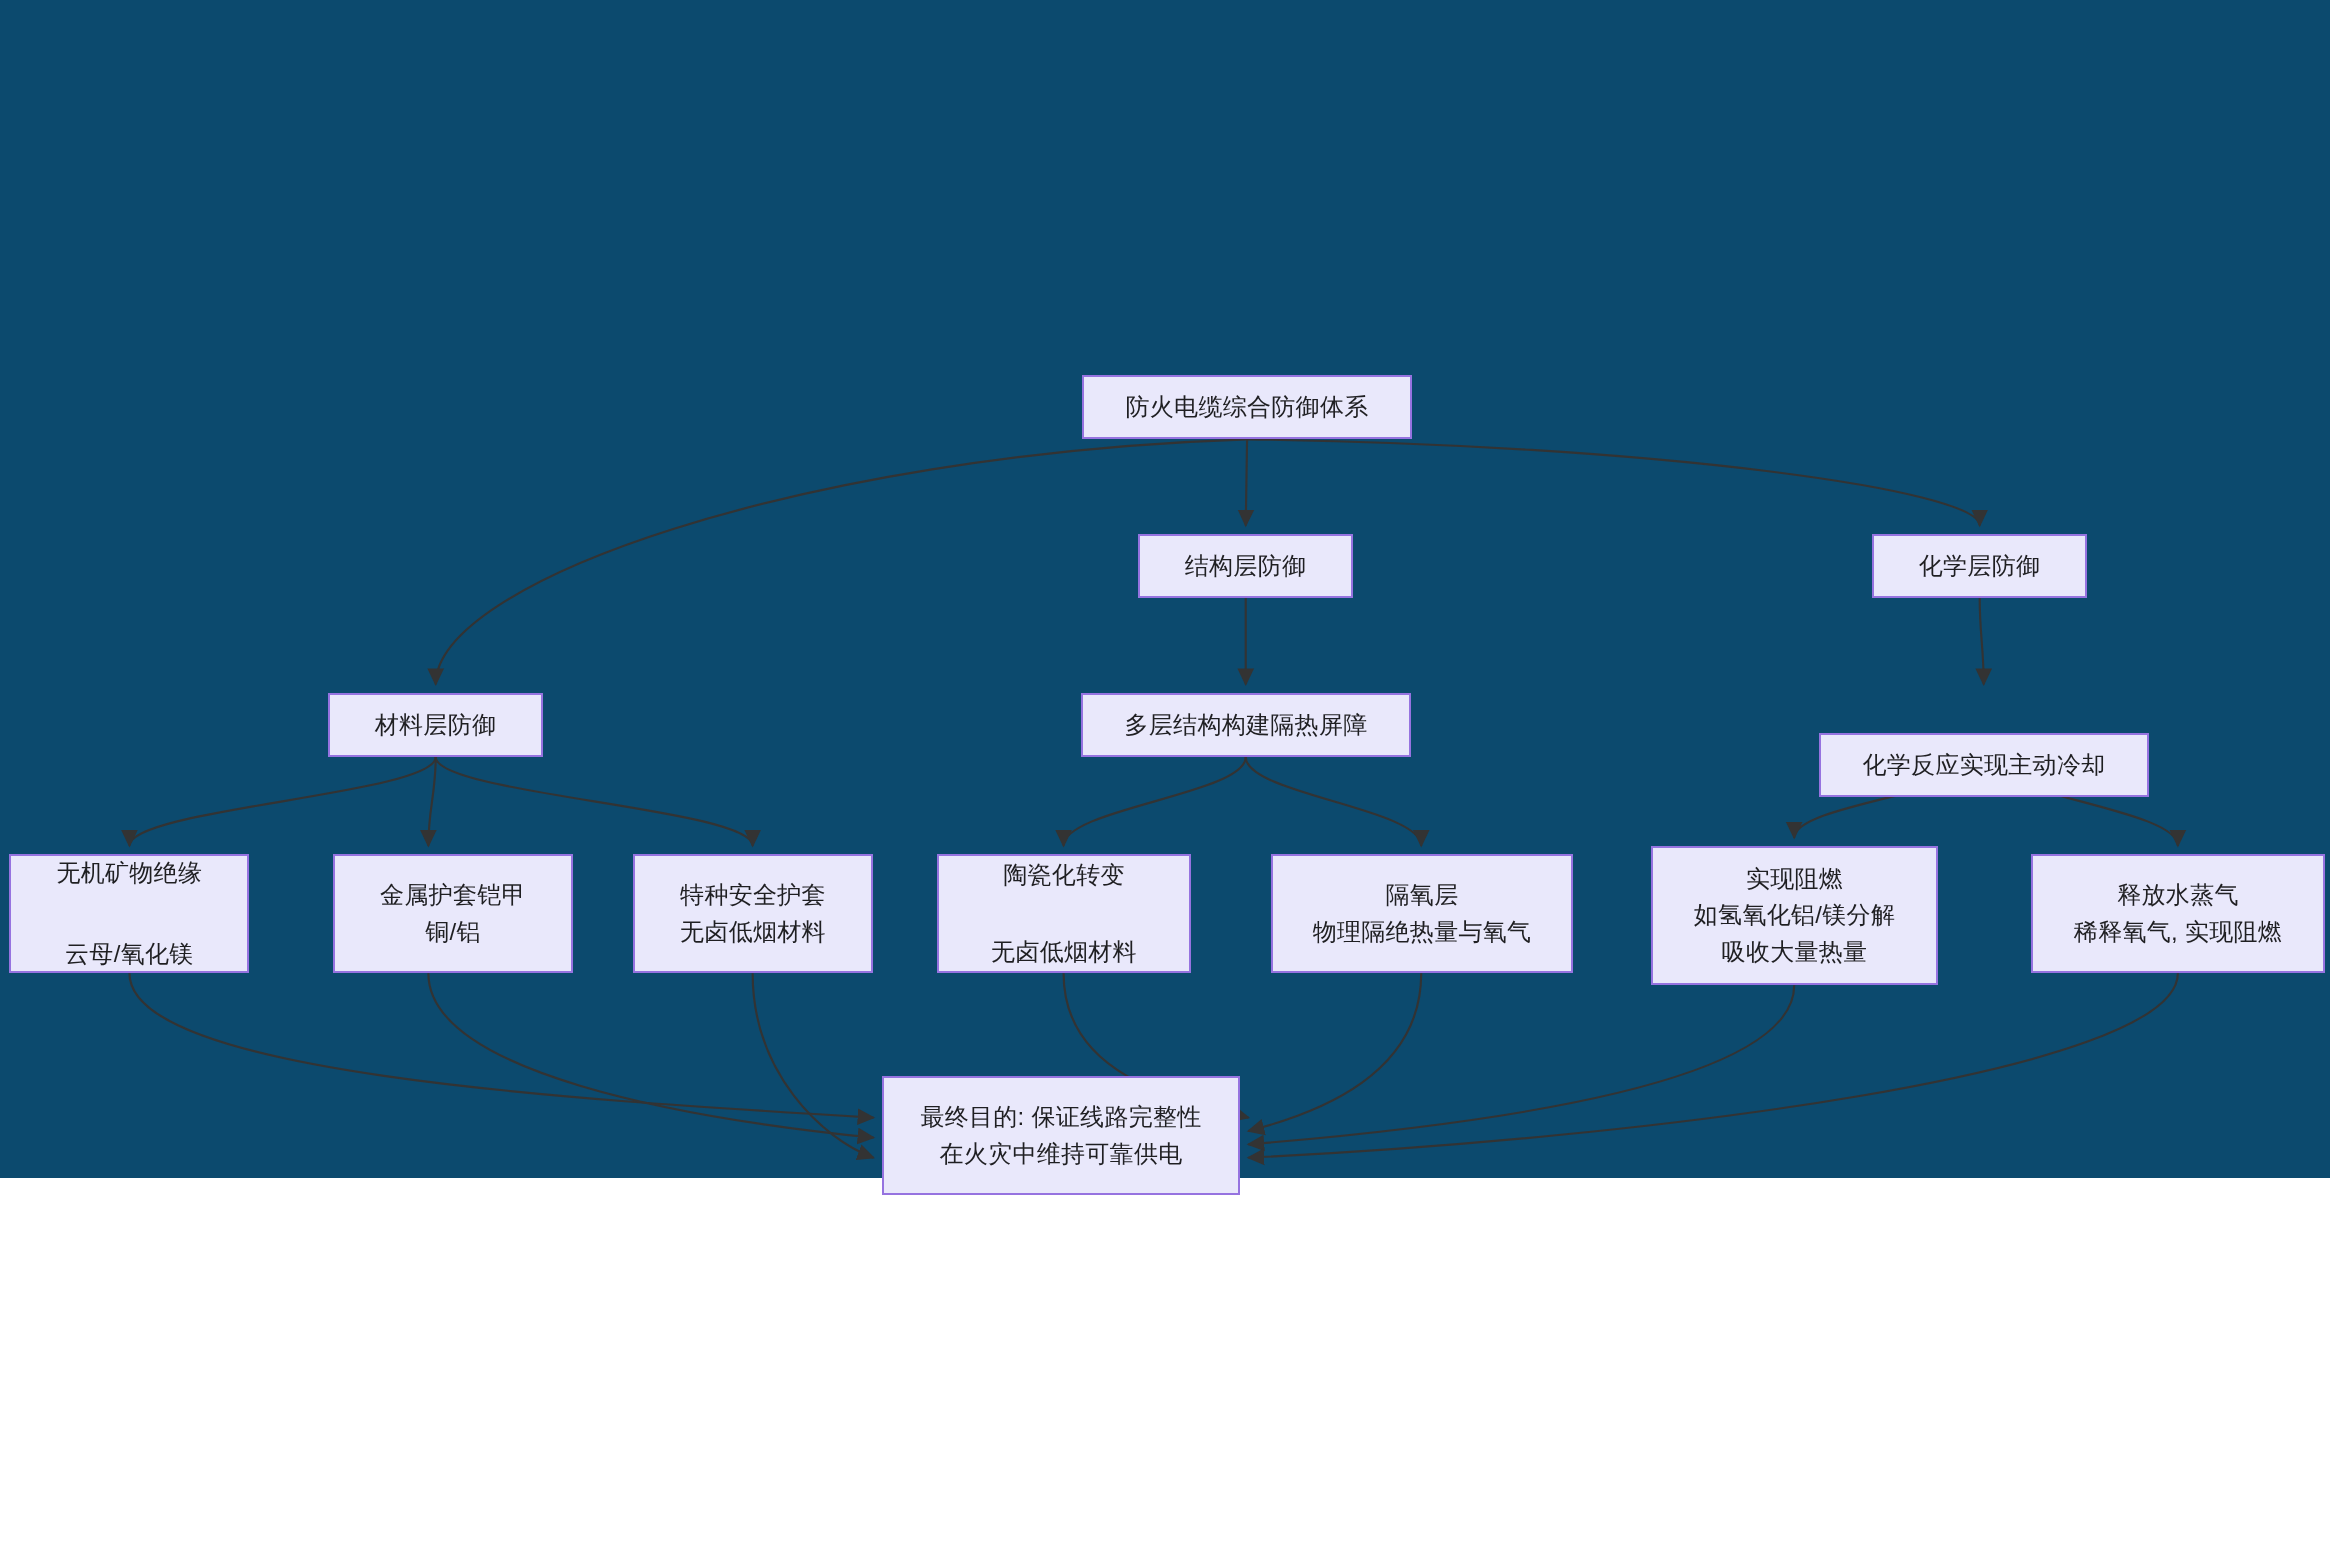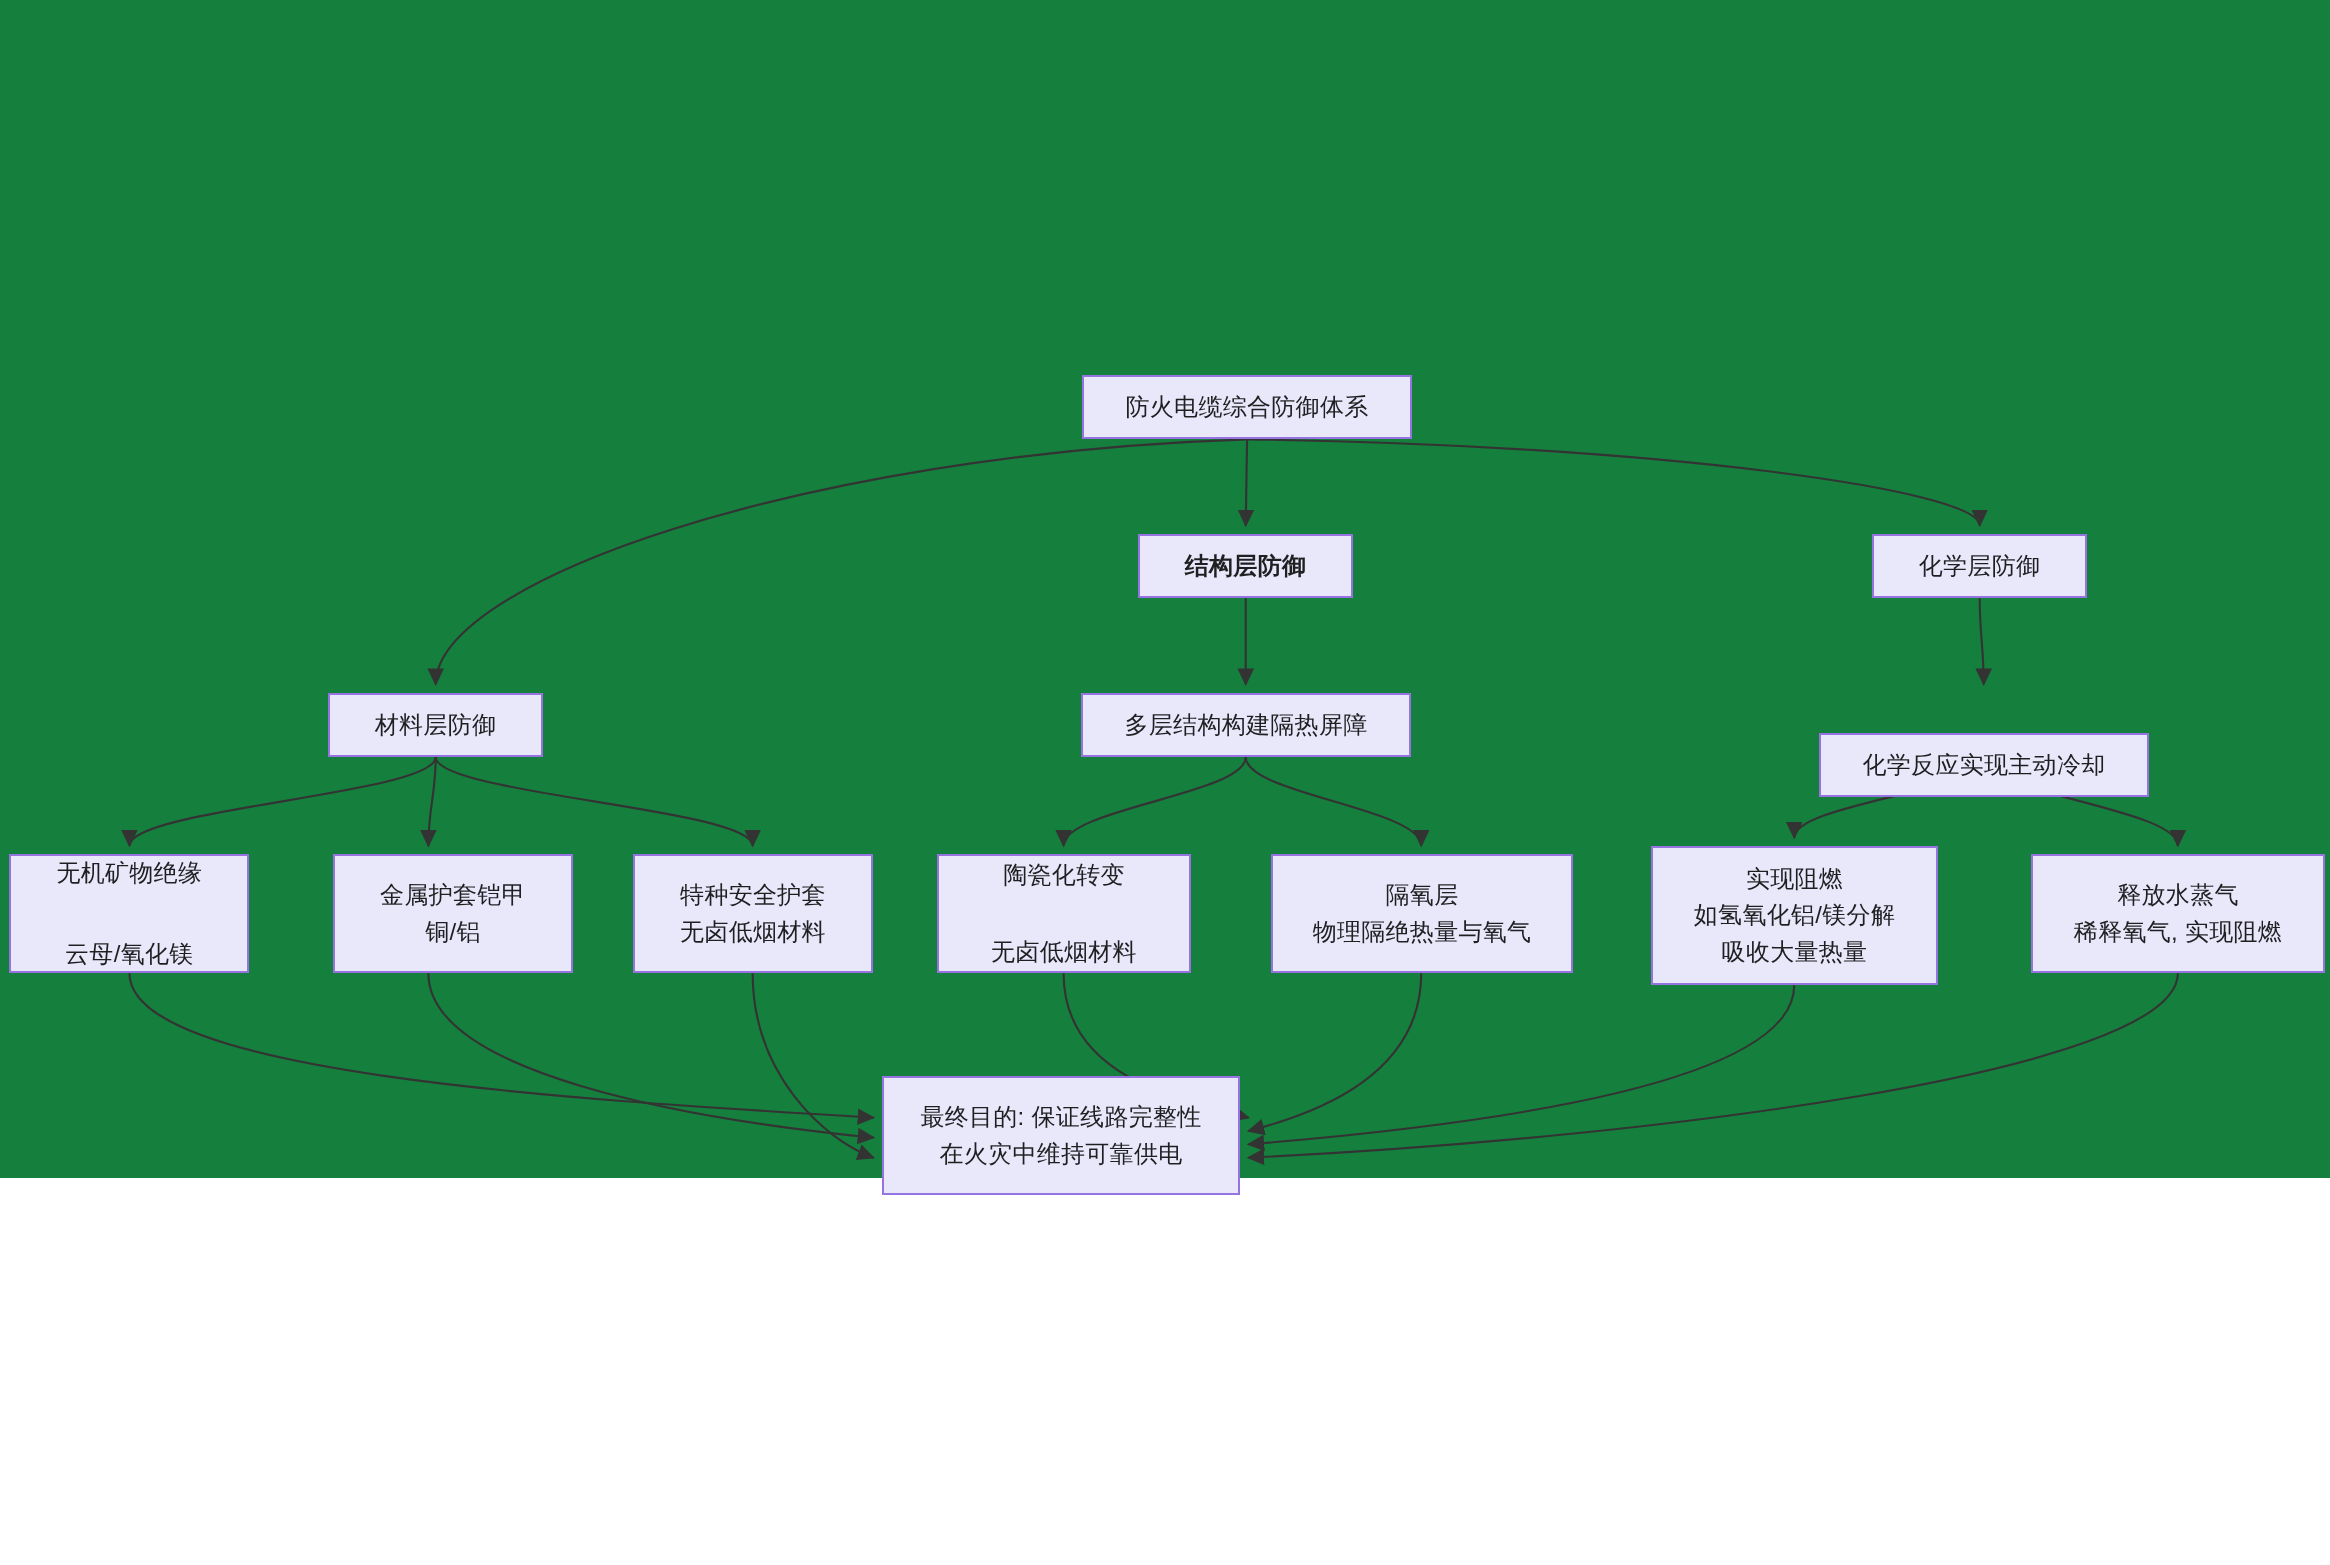--- a/index.html
+++ b/index.html
@@ -10,21 +10,21 @@
   body {
     width: 2330px;
     height: 1566px;
     font-family: "Liberation Sans", "DejaVu Sans", sans-serif;
     overflow: hidden;
   }
   #canvas {
     position: relative;
     width: 2330px;
     height: 1178px;
-    background: #15803d;
+    background: #0c4a6e;
   }
   svg#edges {
     position: absolute;
     left: 0;
     top: 0;
     width: 2330px;
     height: 1566px;
     pointer-events: none;
   }
   .edge-path {
@@ -81,21 +81,21 @@
         <path class="edge-path" d="M 1594 1458 C 1594 1608, 1754.66 1646.56, 1871 1674.56" marker-end="url(#arrowhead)"></path>
         <path class="edge-path" d="M 2130 1458 C 2130 1608, 1979.78 1666.56, 1871 1694.56" marker-end="url(#arrowhead)"></path>
         <path class="edge-path" d="M 2689 1476 C 2689 1626, 2214.56 1686.56, 1871 1714.56" marker-end="url(#arrowhead)"></path>
         <path class="edge-path" d="M 3264 1458 C 3264 1608, 2456.06 1706.56, 1871 1734.56" marker-end="url(#arrowhead)"></path>
       </g>
   </svg>
   <div id="node-layer">
       <div class="node" style="left: 1082px; top: 375px; width: 330px; height: 64px;">
         <span class="line">防火电缆综合防御体系</span>
       </div>
-      <div class="node" style="left: 1138px; top: 534px; width: 215px; height: 64px; font-weight: bold;">
+      <div class="node" style="left: 1138px; top: 534px; width: 215px; height: 64px;">
         <span class="line">结构层防御</span>
       </div>
       <div class="node" style="left: 1872px; top: 534px; width: 215px; height: 64px;">
         <span class="line">化学层防御</span>
       </div>
       <div class="node" style="left: 328px; top: 693px; width: 215px; height: 64px;">
         <span class="line">材料层防御</span>
       </div>
       <div class="node" style="left: 1081px; top: 693px; width: 330px; height: 64px;">
         <span class="line">多层结构构建隔热屏障</span>

